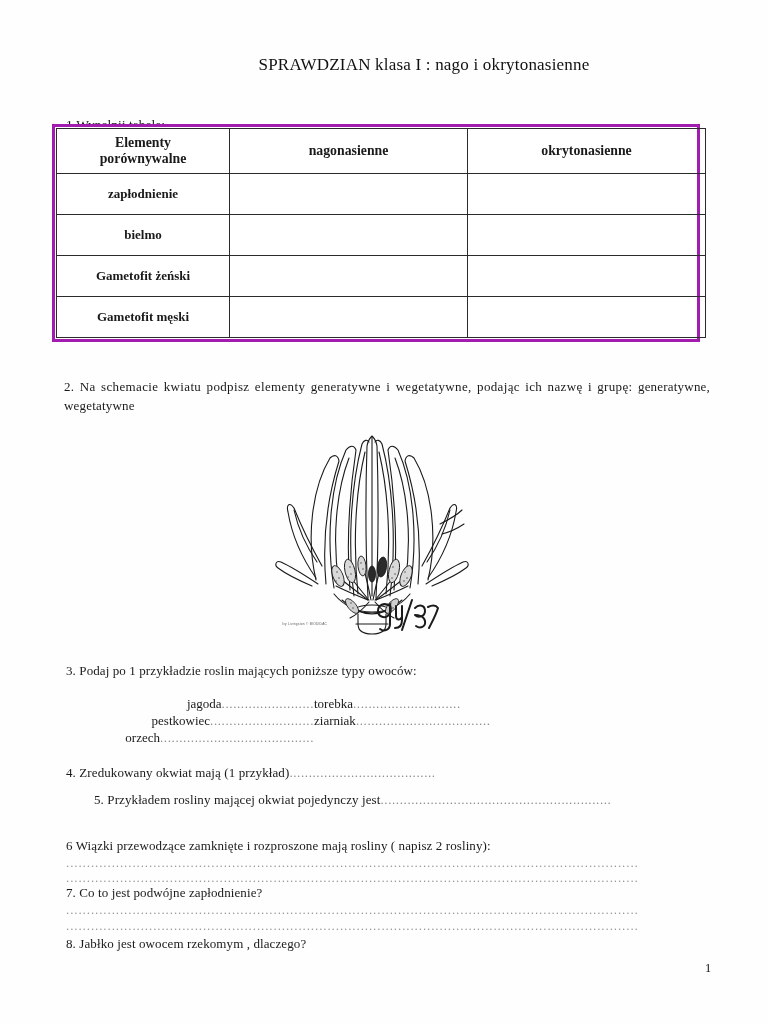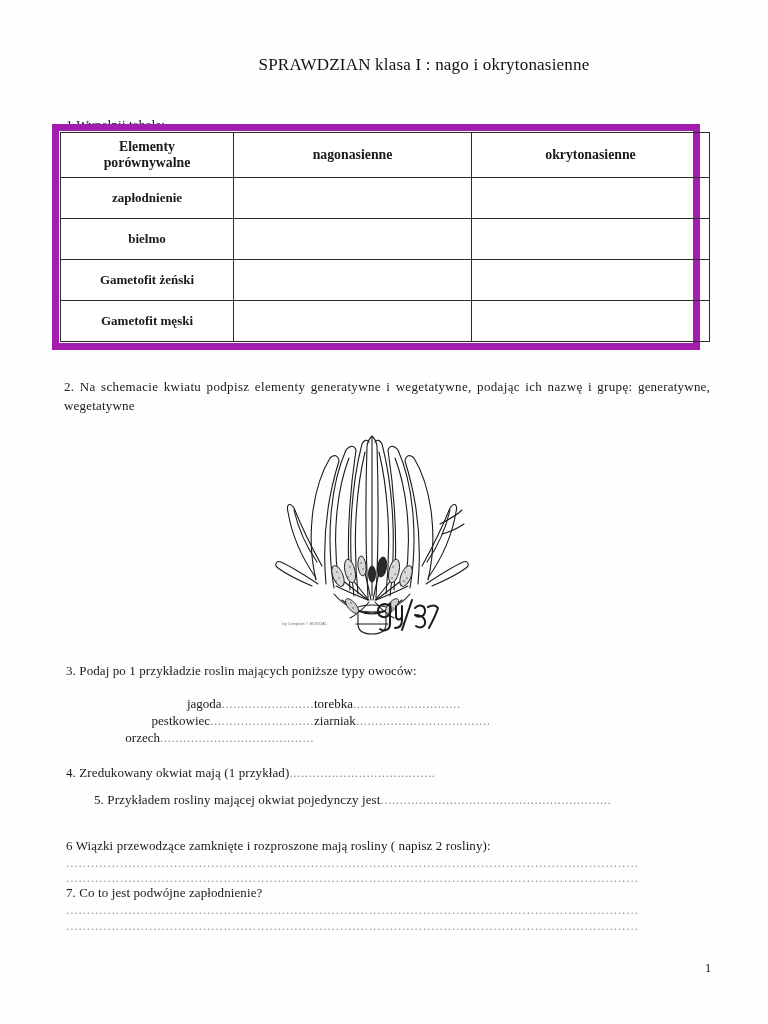--- a/index.html
+++ b/index.html
@@ -42,21 +42,21 @@
     font-size: 13.5px;
     margin-top: 27px;
   }
 
   
   .tbl-wrap {
     position: absolute;
     top: 124px;
     left: 52px;
     width: 648px;
-    border: 7px solid #a21caf;
+    border: 3px solid #a21caf;
     background: #fff;
     box-sizing: border-box;
     padding: 1px;
   }
   table.compare {
     width: 100%;
     border-collapse: collapse;
     table-layout: fixed;
   }
   table.compare td {
@@ -355,16 +355,17 @@
   </div>
 
   <div class="qline q6">6 Wiązki przewodzące  zamknięte i rozproszone mają rosliny ( napisz 2 rosliny):</div>
   <div class="answer-rule ar1">..........................................................................................................................................</div>
   <div class="answer-rule ar2">..........................................................................................................................................</div>
 
   <div class="qline q7">7. Co to jest podwójne zapłodnienie?</div>
   <div class="answer-rule ar3">..........................................................................................................................................</div>
   <div class="answer-rule ar4">..........................................................................................................................................</div>
 
+  <div class="qline q8">8. Jabłko jest owocem rzekomym , dlaczego?</div>
 
   <div class="page-num">1</div>
 
 </div>
 
 </body></html>

